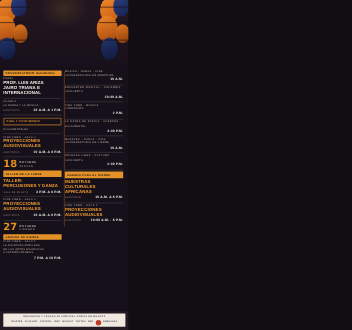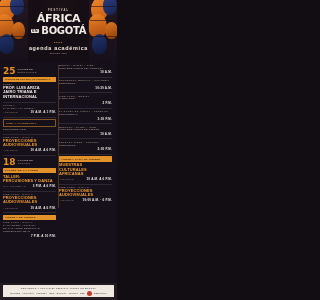--- a/index.html
+++ b/index.html
@@ -206,44 +206,26 @@
       <div class="m m1"></div>
         <div class="m m2"></div>
         <div class="m m3"></div>
       <div class="m m4"></div>
         <div class="m m5"></div>
       <div class="stripe" style="top:10px"></div>
       <div class="stripe" style="top:24px"></div>
       <div class="stripe" style="top:40px"></div>
     </div>
 
-    <div class="hero-center">
-      <div class="kicker">FESTIVAL</div>
-      <div class="title-a">ÁFRICA</div>
-      <div class="title-row">
-        <span class="en">EN</span>
-        <span class="title-b">BOGOTÁ</span>
-      </div>
-      <div class="sub-kicker">2023</div>
-      <div class="subtitle">agenda académica</div>
-      <div class="subnote">Entrada libre</div>
-    </div>
   </div>
 
   <div class="agenda">
     <div class="vrule"></div>
     <div class="cols">
       <div class="col" id="col-left">
-          <div class="day">
-            <div class="day-num">25</div>
-            <div class="day-meta">
-              <div class="day-month">OCTUBRE</div>
-              <div class="day-dow">MIÉRCOLES</div>
-            </div>
-          </div>
           <div class="ev">
             <div class="pill">CONVERSATORIO INAUGURAL</div>
             <div class="ev-tag">PANEL</div>
             <div class="ev-title">PROF. LUIS ARIZA<br>JAIRO TRIANA E INTERNACIONAL</div>
           </div>
           <div class="hr"></div>
           <div class="ev">
             <div class="ev-tag">CHARLA</div>
             <div class="ev-sub">LA DANZA Y LA MÚSICA</div>
             <div class="ev-foot">
@@ -284,20 +266,27 @@
           <div class="hr"></div>
           <div class="ev">
             <div class="ev-tag">CINE FORO · SALA 2</div>
             <div class="ev-title orange">PROYECCIONES<br>AUDIOVISUALES</div>
             <div class="ev-foot">
               <span class="ev-place">AUDITORIO</span>
               <span class="ev-time">10 A.M. A 6 P.M.</span>
             </div>
           </div>
           <div class="hr"></div>
+          <div class="day">
+            <div class="day-num">27</div>
+            <div class="day-meta">
+              <div class="day-month">OCTUBRE</div>
+              <div class="day-dow">VIERNES</div>
+            </div>
+          </div>
           <div class="ev">
             <div class="pill">AGENDA DE CIERRE</div>
             <div class="ev-tag">CINE FORO · SALA 1</div>
             <div class="ev-sub">LA DIÁSPORA AFRICANA<br>EN LAS ARTES ESCÉNICAS<br>CONTEMPORÁNEAS</div>
             <div class="ev-foot">
               <span class="ev-place"></span>
               <span class="ev-time">7 P.M. A 10 P.M.</span>
             </div>
           </div>
         </div>

